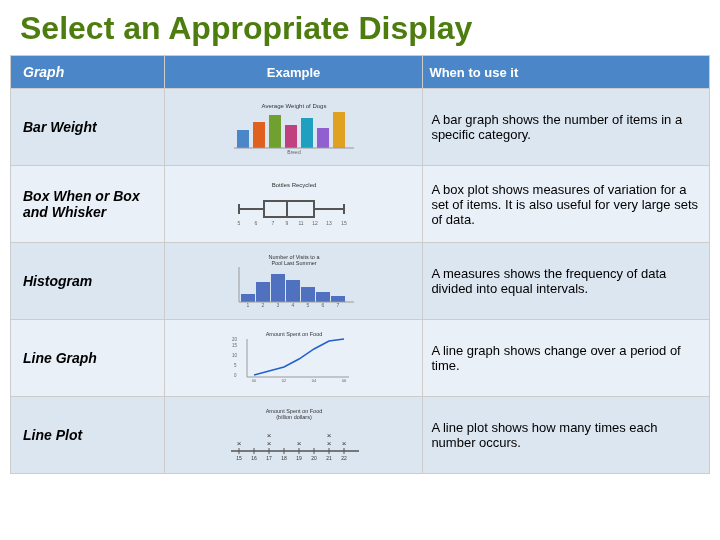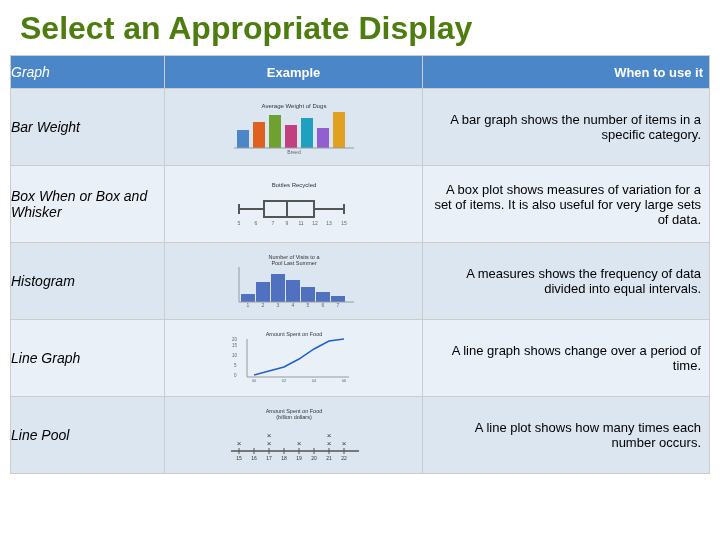--- a/index.html
+++ b/index.html
@@ -40,33 +40,33 @@
       background: #eaf0f8;
     }
     tbody td {
       padding: 8px 8px;
       border: 1px solid #ccc;
       vertical-align: middle;
       font-size: 13px;
     }
     .col-graph {
       width: 22%;
-      font-weight: normal;
+      font-weight: bold;
       font-size: 14px;
       font-style: italic;
       text-align: left;
-      padding-left: 0;
+      padding-left: 12px;
     }
     .col-example {
       width: 37%;
       text-align: center;
     }
     .col-when {
       width: 41%;
-      text-align: right;
+      text-align: left;
       font-size: 13px;
     }
     .chart-container {
       display: flex;
       justify-content: center;
       align-items: center;
       min-height: 60px;
     }
   </style>
 </head>
@@ -194,21 +194,21 @@
               <text x="55" y="53" font-size="4" fill="#666" text-anchor="middle">02</text>
               <text x="85" y="53" font-size="4" fill="#666" text-anchor="middle">04</text>
               <text x="115" y="53" font-size="4" fill="#666" text-anchor="middle">06</text>
             </svg>
           </div>
         </td>
         <td class="col-when">A line graph shows change over a period of time.</td>
       </tr>
 
       <tr>
-        <td class="col-graph">Line Pool</td>
+        <td class="col-graph">Line Plot</td>
         <td class="col-example">
           <div class="chart-container">
             <svg width="150" height="58" viewBox="0 0 150 58">
               <text x="75" y="7" text-anchor="middle" font-size="5.5" fill="#333">Amount Spent on Food</text>
               <text x="75" y="13" text-anchor="middle" font-size="5.5" fill="#333">(billion dollars)</text>
 
               <line x1="12" y1="45" x2="140" y2="45" stroke="#555" stroke-width="1.5"></line>
 
               <line x1="20" y1="42" x2="20" y2="48" stroke="#555" stroke-width="1"></line>
               <line x1="35" y1="42" x2="35" y2="48" stroke="#555" stroke-width="1"></line>

